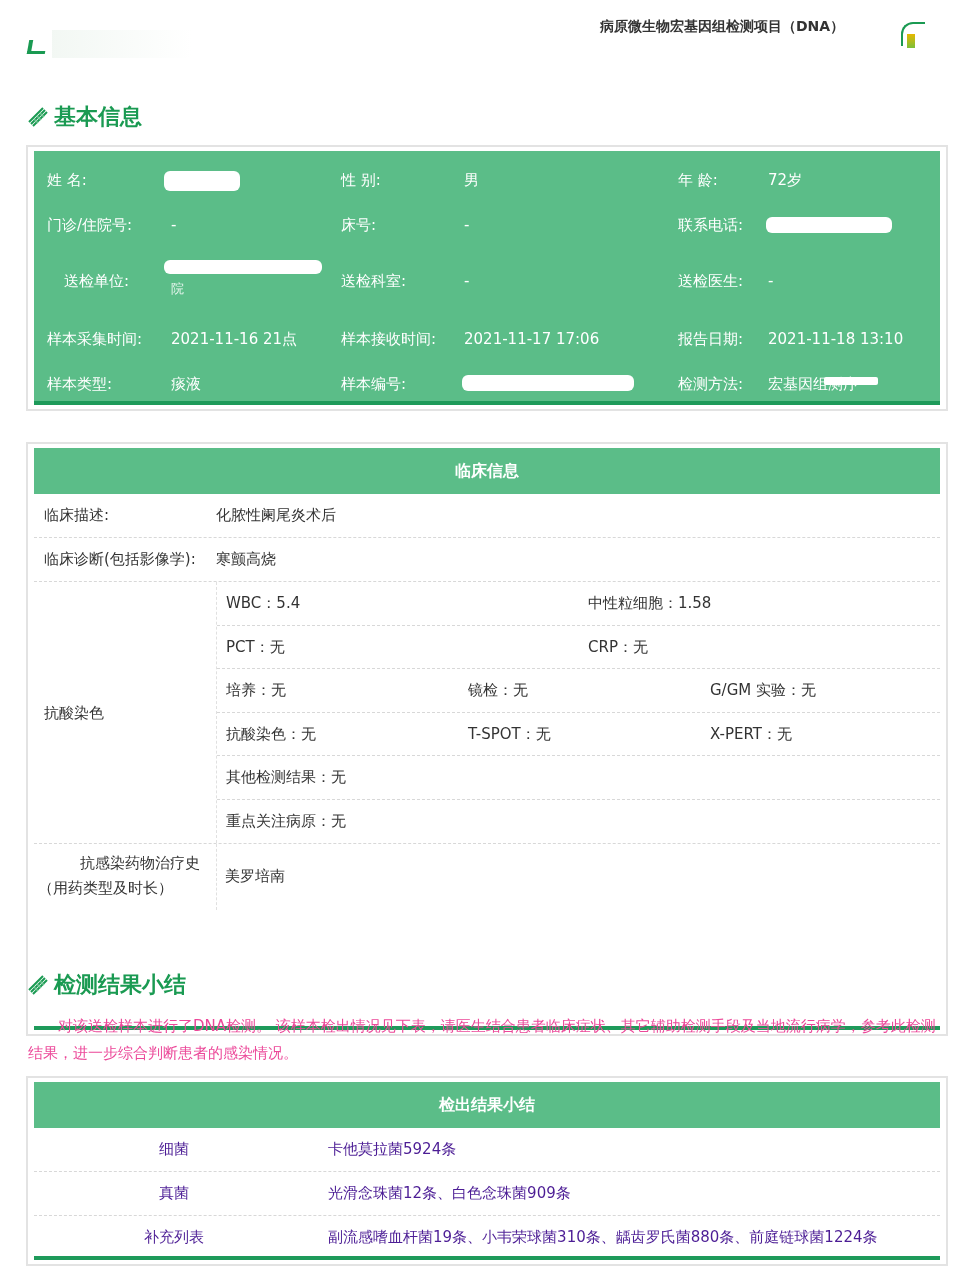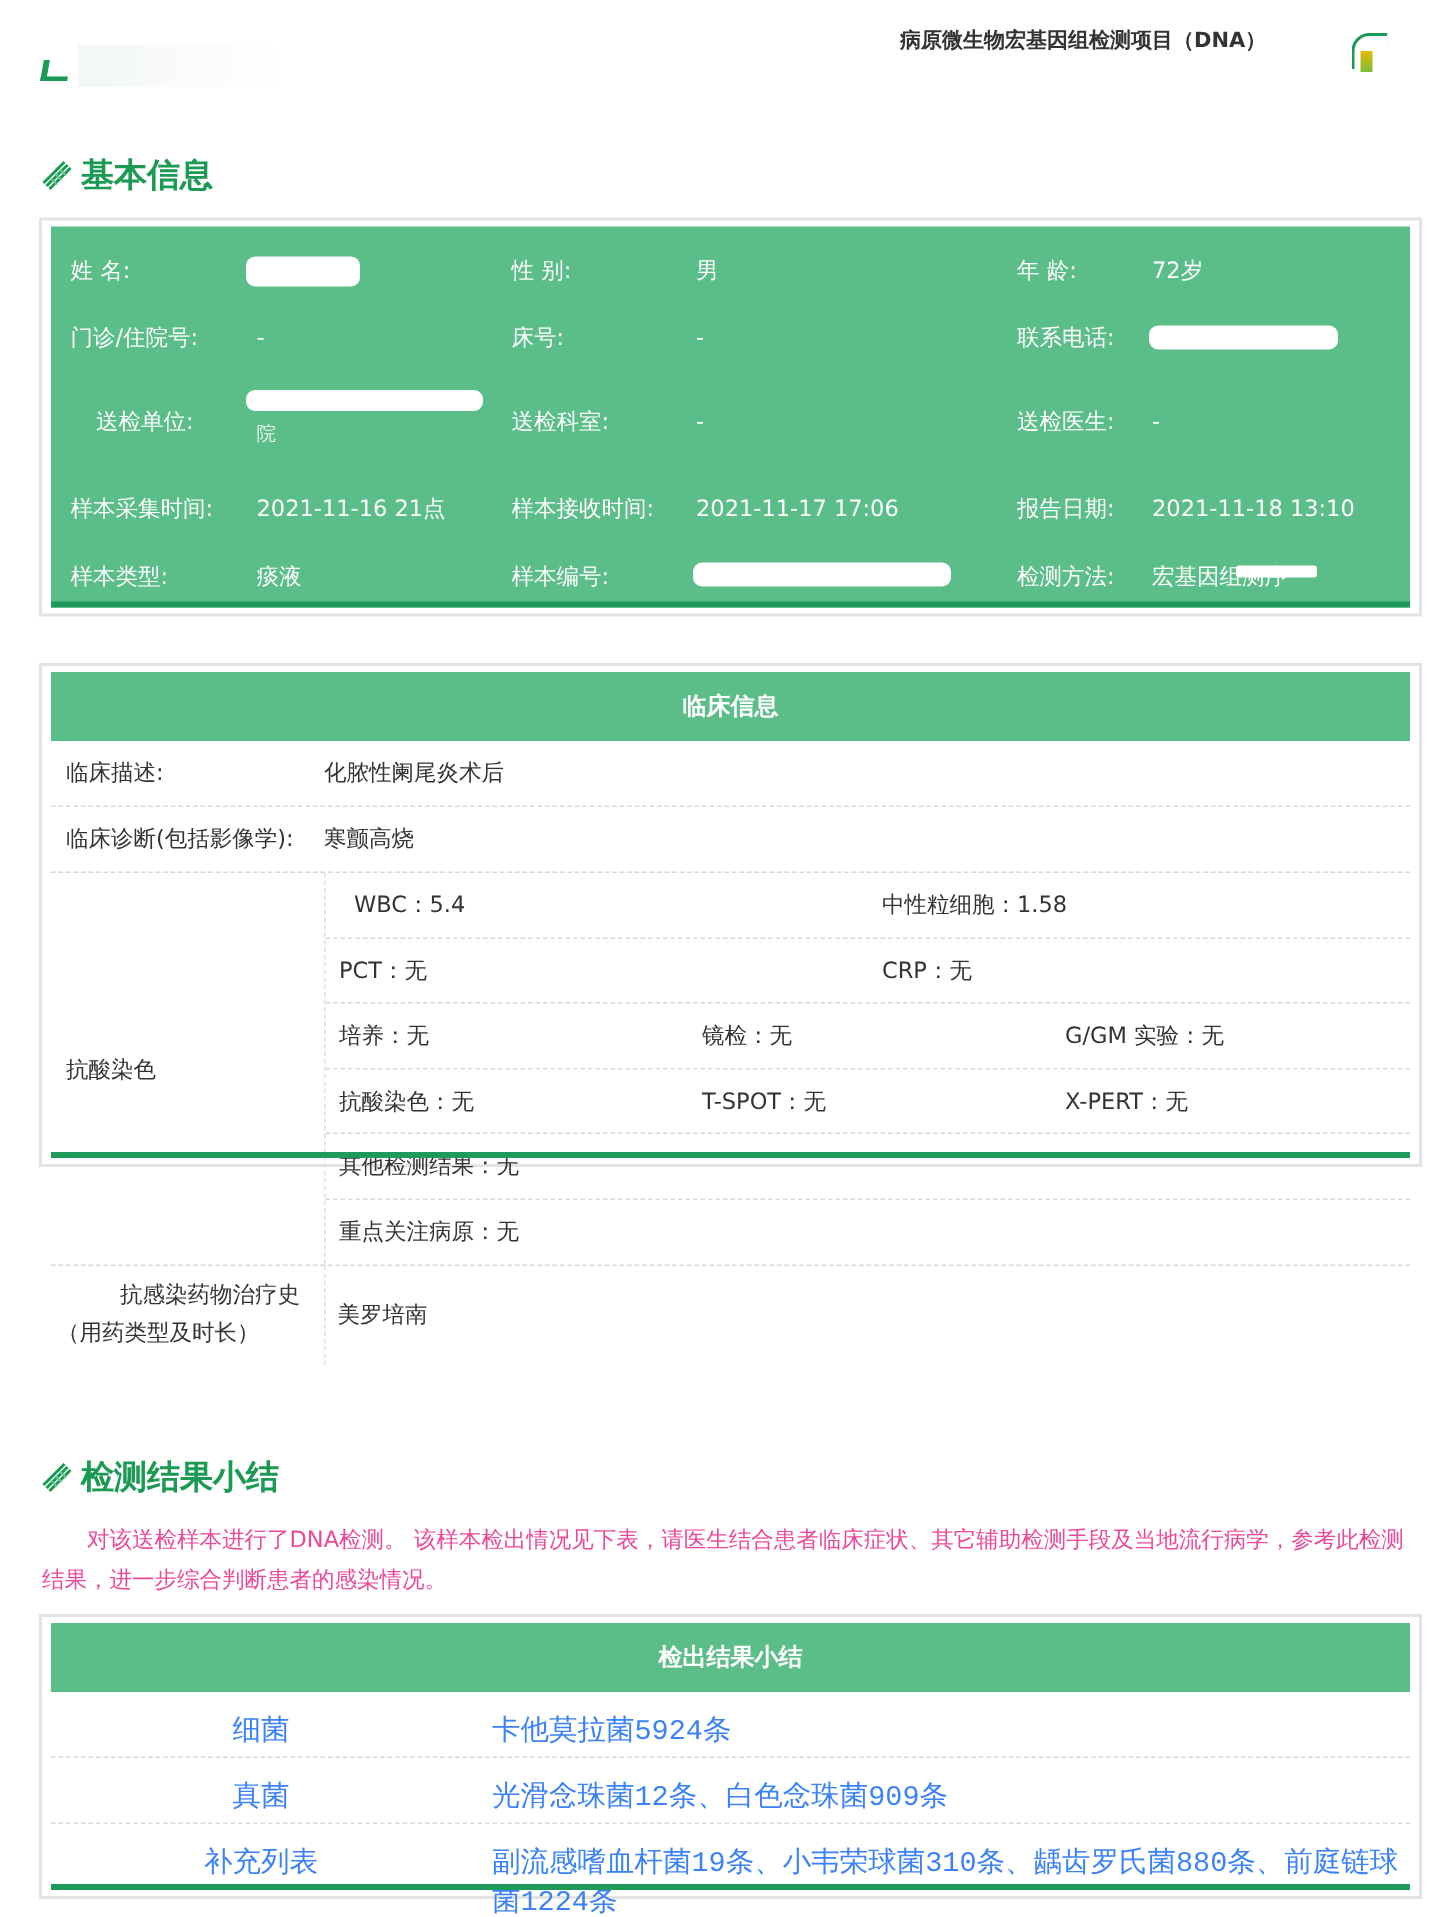--- a/index.html
+++ b/index.html
@@ -21,31 +21,31 @@
     .section-title .dna { width: 20px; height: 20px; color: #1a9a52; }
     .section-title .txt { font-size: 22px; font-weight: bold; color: #1a9a52; }
 
     .card { position: absolute; left: 26px; width: 922px; border: 2px solid #e3e3e3; background: #fff; padding: 4px 6px 4px 6px; }
     .basic { top: 145px; height: 266px; }
     .basic-inner { background: #5bbd88; height: 100%; position: relative; border-bottom: 4px solid #1e9a5a; }
     .basic-row { position: absolute; left: 0; width: 100%; display: flex; font-size: 15px; color: #fff; }
     .basic-row .lbl, .basic-row .val { position: absolute; white-space: nowrap; }
     .redact { position: absolute; background: #fff; border-radius: 6px; }
 
-    .clinical { top: 442px; height: 336px; }
+    .clinical { top: 442px; height: 594px; }
     .tbl-head { background: #5bbd88; color: #fff; font-size: 16px; font-weight: bold; text-align: center; height: 46px; line-height: 46px; }
     .crow { position: relative; border-bottom: 1px dashed #d8d8d8; font-size: 15px; color: #333; }
     .crow .l { position: absolute; left: 10px; }
     .crow .v { position: absolute; }
     .green-bottom { position: absolute; left: 6px; right: 6px; height: 4px; background: #1e9a5a; }
 
     .para { position: absolute; left: 28px; top: 1013px; width: 915px; font-size: 15px; line-height: 27px; color: #ec4899; text-indent: 30px; }
 
     .summary { top: 1076px; height: 190px; }
-    .srow { position: relative; height: 44px; border-bottom: 1px dashed #d8d8d8; font-size: 19px; color: #3b82f6; font-family: Liberation Mono, monospace; }
+    .srow { position: relative; height: 44px; border-bottom: 1px dashed #d8d8d8; font-size: 15px; color: #4c1d95; }
     .srow .cat { position: absolute; left: 0; width: 280px; text-align: center; top: 12px; }
     .srow .res { position: absolute; left: 294px; top: 12px; }
   </style>
 </head>
 <body>
 
 <div class="header">
   <div class="logo-left">
     <div class="mark"></div>
     <div class="blur"></div>
@@ -127,21 +127,21 @@
 
   <div class="crow" style="height:44px;">
     <span class="l" style="top:12px;">临床诊断(包括影像学):</span>
     <span class="v" style="left:182px; top:12px;">寒颤高烧</span>
   </div>
 
   <div class="crow" style="height:262px; border-bottom:1px dashed #d8d8d8;">
     <span class="l" style="top:122px;">抗酸染色</span>
     <div style="position:absolute; left:182px; top:0; right:0; bottom:0; border-left:1px dashed #e0e0e0;">
       <div style="position:relative; height:44px; border-bottom:1px dashed #d8d8d8;">
-        <span style="position:absolute; left:19px; top:12px;text-align:center;">WBC：5.4</span>
+        <span style="position:absolute; left:9px; top:12px;text-align:center;">WBC：5.4</span>
         <span style="position:absolute; left:371px; top:12px;">中性粒细胞：1.58</span>
       </div>
       <div style="position:relative; height:43px; border-bottom:1px dashed #d8d8d8;">
         <span style="position:absolute; left:9px; top:12px;">PCT：无</span>
         <span style="position:absolute; left:371px; top:12px;">CRP：无</span>
       </div>
       <div style="position:relative; height:44px; border-bottom:1px dashed #d8d8d8;">
         <span style="position:absolute; left:9px; top:12px;">培养：无</span>
         <span style="position:absolute; left:251px; top:12px;">镜检：无</span>
         <span style="position:absolute; left:493px; top:12px;">G/GM 实验：无</span>

